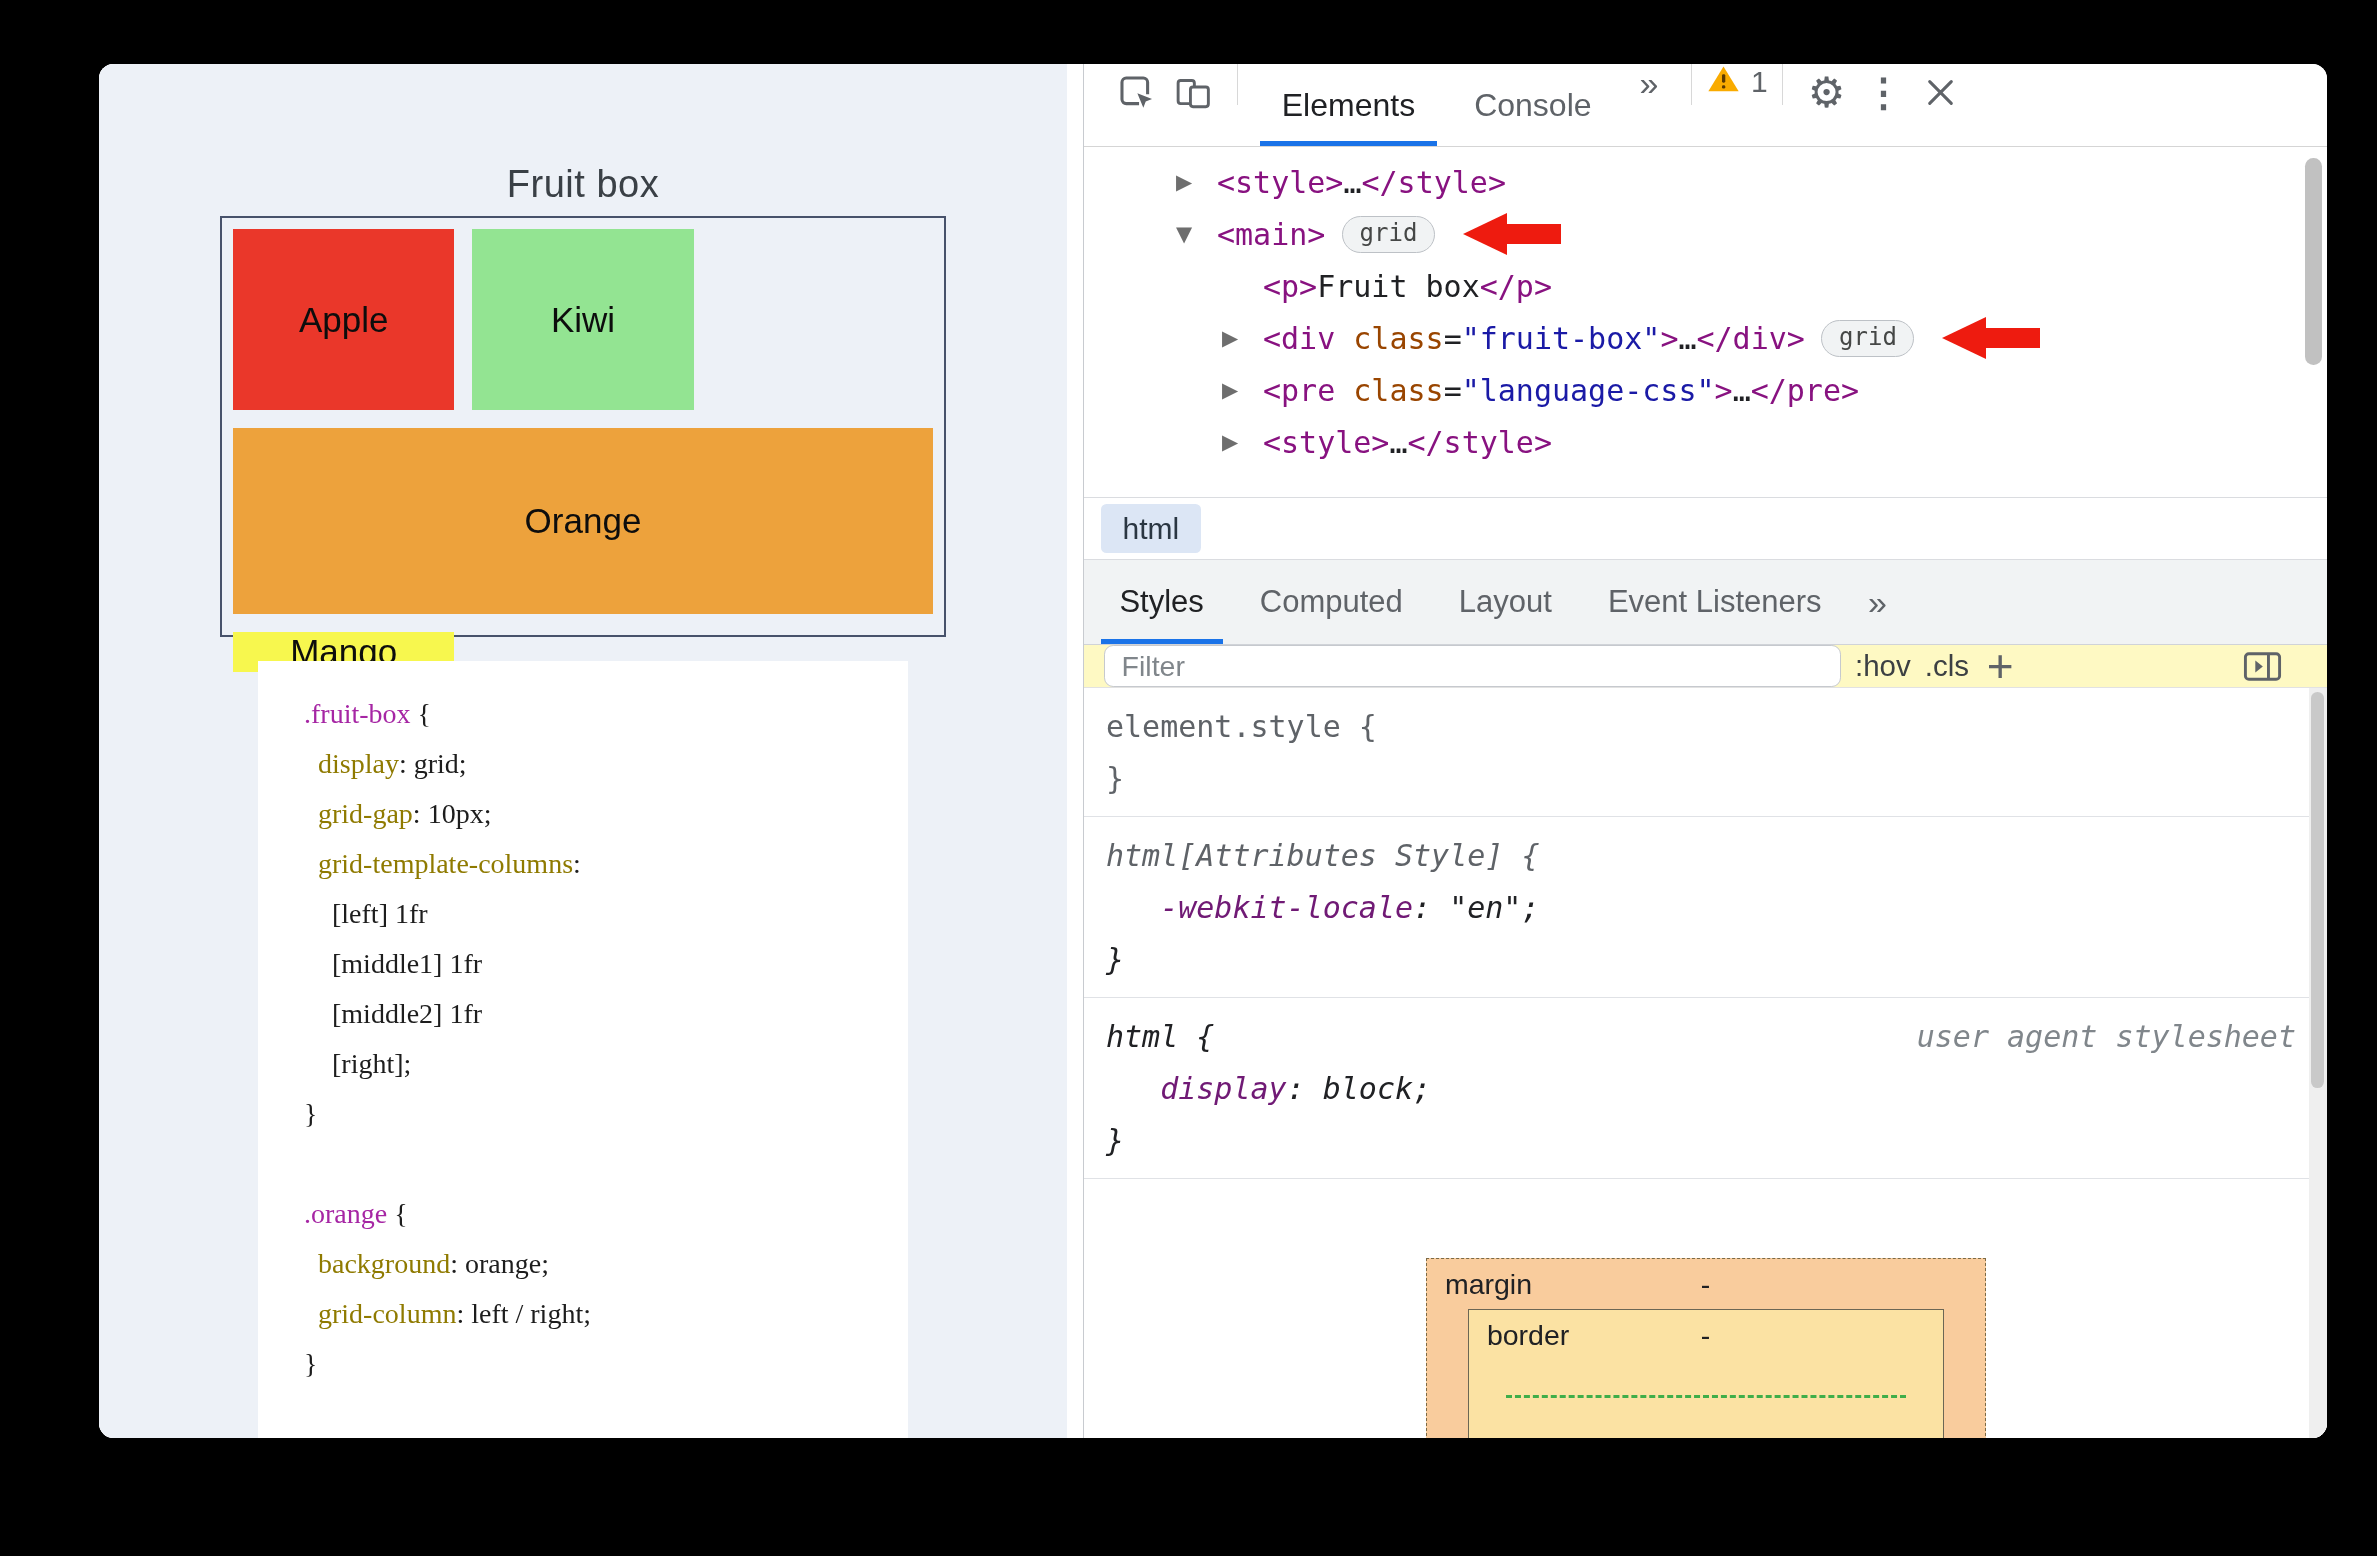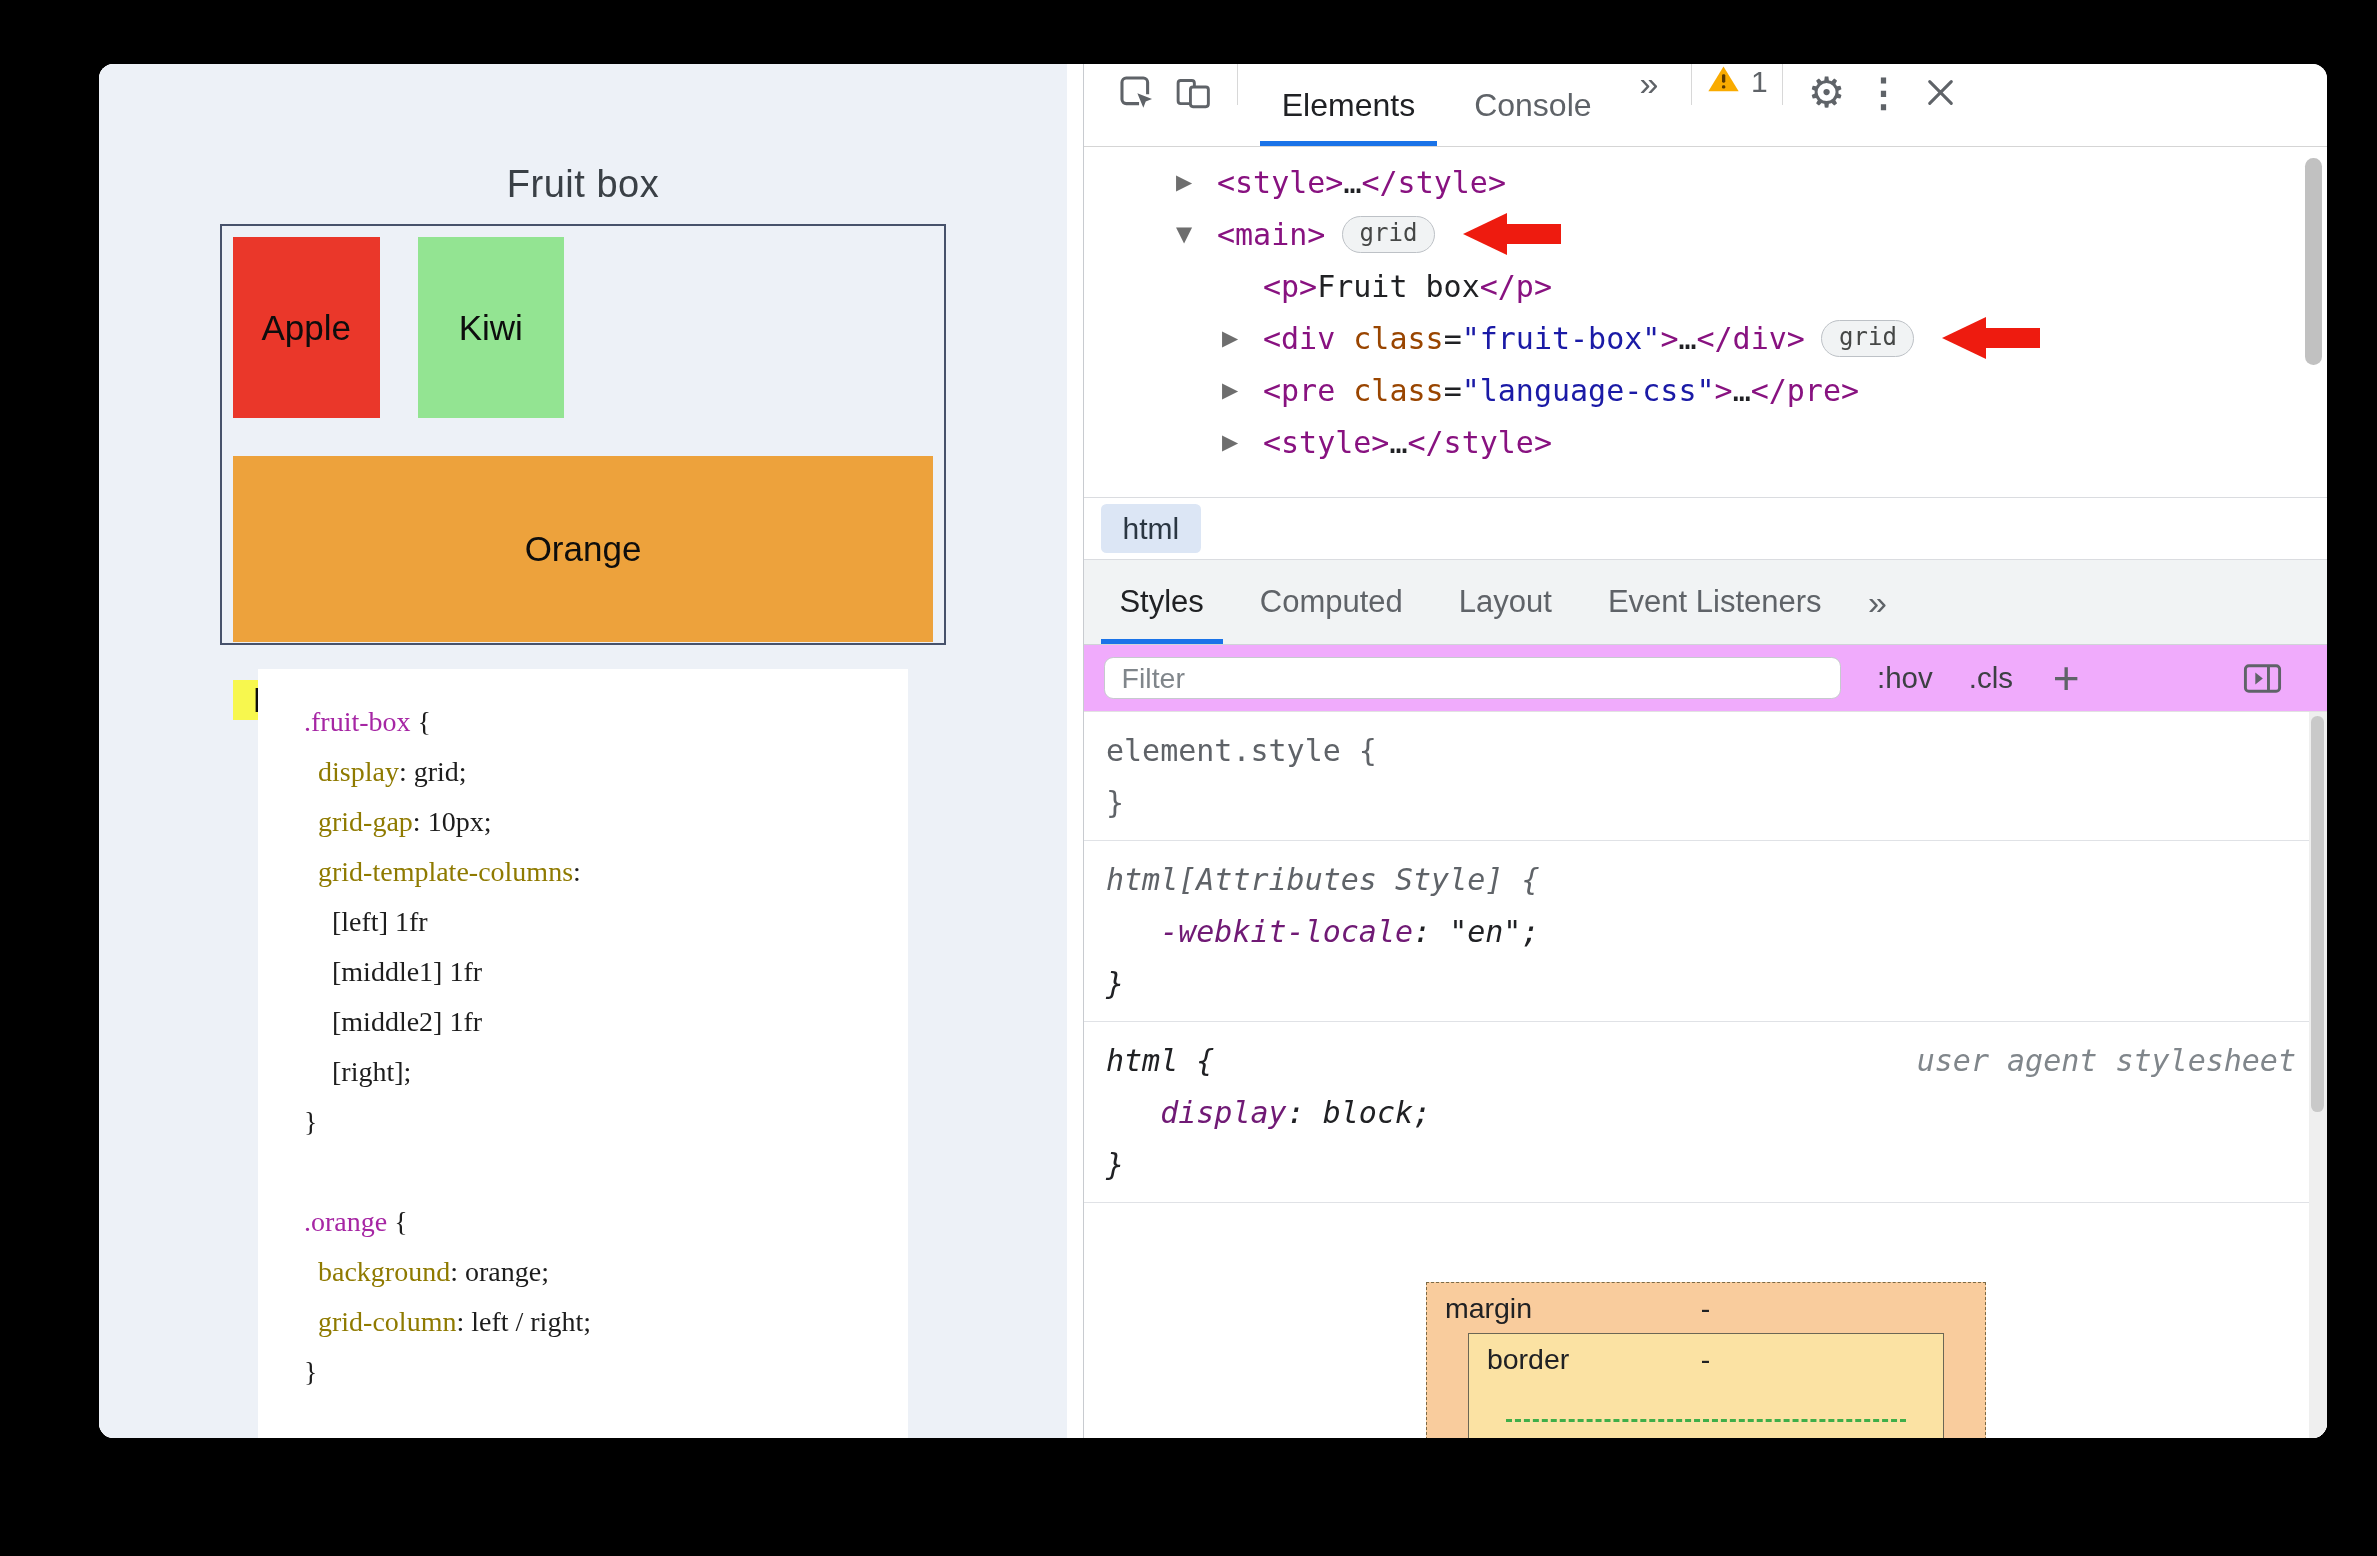--- a/index.html
+++ b/index.html
@@ -5,21 +5,21 @@
   *{box-sizing:border-box;margin:0;padding:0}
   html,body{background:#000}
   body{font-family:"Liberation Sans",sans-serif}
   .stage{position:relative;width:2377px;height:1556px;background:#000;overflow:hidden}
   .window{position:absolute;left:99px;top:64px;width:2228px;height:1374px;border-radius:14.7px;overflow:hidden;display:flex;background:#fff}
 
   
   .page-pane{width:984px;height:100%;background:#fff;flex:none;position:relative}
   .page-main{position:absolute;top:0;bottom:0;left:0;width:968px;background:#edf1f7;display:flex;flex-direction:column;align-items:center;padding-top:99px}
   .page-title{font-size:38px;color:#3a4046;letter-spacing:0.5px}
-  .fruit-box{margin-top:18px;width:726px;height:421px;border:2.8px solid #47526b;padding:11px;display:grid;grid-template-columns:1fr 1fr 1fr 1fr;grid-template-rows:181px 186px;gap:38px}
+  .fruit-box{margin-top:10px;width:726px;height:421px;border:2.8px solid #47526b;padding:11px;display:grid;grid-template-columns:1fr 1fr 1fr;grid-template-rows:181px 186px;gap:18px}
   .fruit-cell{display:flex;align-items:center;justify-content:center;font-size:35px;color:#0d0d0d}
   .code-card{margin-top:24px;width:650px;flex:1;background:#fff;padding:28px 0 0 46px;overflow:hidden}
   .code-line{font-family:Liberation Serif, serif;font-size:28px;line-height:50px;white-space:pre}
   .tk-sel{color:#a626a4}
   .tk-prop{color:#8f7a00}
   .tk-pln{color:#1d1d1d}
 
   
   .devtools{flex:1;height:100%;background:#fff;border-left:0.9px solid #c8cbd0;display:flex;flex-direction:column;position:relative}
   .dt-toolbar{height:83px;flex:none;display:flex;align-items:flex-start;border-bottom:0.9px solid #d5d5d5;padding:0 24px}
@@ -57,21 +57,21 @@
   .crumb-bar{height:63px;flex:none;border-top:0.9px solid #dadce0;border-bottom:0.9px solid #dadce0;display:flex;align-items:center;padding:0 16.6px}
   .crumb{background:#dce6f5;color:#2a3642;font-size:30px;padding:7.4px 22px;border-radius:5.5px}
 
   
   .styles-tabs{height:85px;flex:none;background:#f1f3f4;border-bottom:0.9px solid #d0d3d8;display:flex;align-items:center;padding:0 7.4px}
   .styles-tab{height:100%;display:flex;align-items:center;padding:6px 28px;font-size:31px;color:#5f6368;position:relative}
   .styles-tab.active{color:#202124}
   .styles-tab.active::after{content:'';position:absolute;left:9.2px;right:9.2px;bottom:0;height:4.6px;background:#1a73e8}
 
   
-  .filter-row{height:67px;flex:none;display:flex;align-items:center;padding:0 20px;gap:36px;border-bottom:0.9px solid #e2e2e2;background:#f0abfc}
+  .filter-row{height:43px;flex:none;display:flex;align-items:center;padding:0 20px;gap:14px;border-bottom:0.9px solid #e2e2e2;background:#fef9c3}
   .filter-input{width:737px;height:42px;border:1.8px solid #c6c9ce;border-radius:9.2px;font-size:28.5px;padding:0 16.6px;color:#202124;font-family:"Liberation Sans",sans-serif;outline:none;background:#fff;flex:none}
   .filter-input::placeholder{color:#80868b}
   .pseudo-btn{font-size:29.5px;color:#3c4043}
   .plus-btn{font-size:46px;color:#5f6368;font-weight:300;line-height:1;margin-left:3.7px}
   .dock-btn{margin-left:auto;margin-right:24px;display:flex;align-items:center}
 
   
   .styles-content{flex:1;position:relative;overflow:hidden;font-family:"DejaVu Sans Mono",monospace;font-size:30px;background:#fff}
   .rule-sec{padding:13px 31px 11px 22px;border-bottom:0.9px solid #e0e2e6}
   .rule-sec.italic{font-style:italic}

